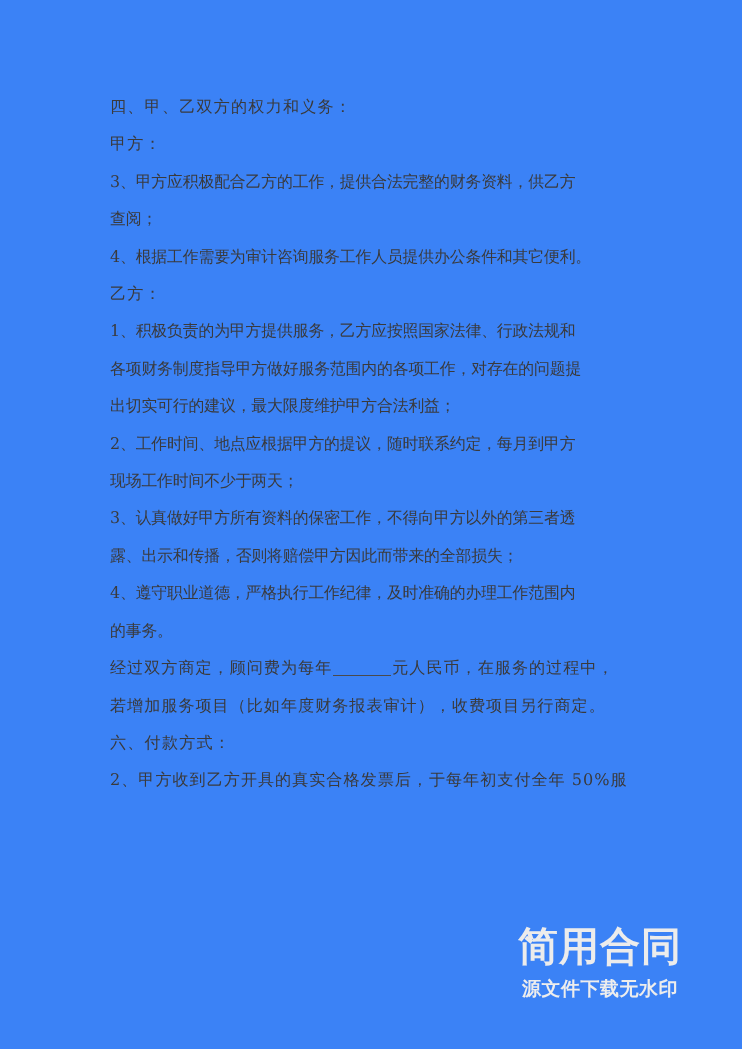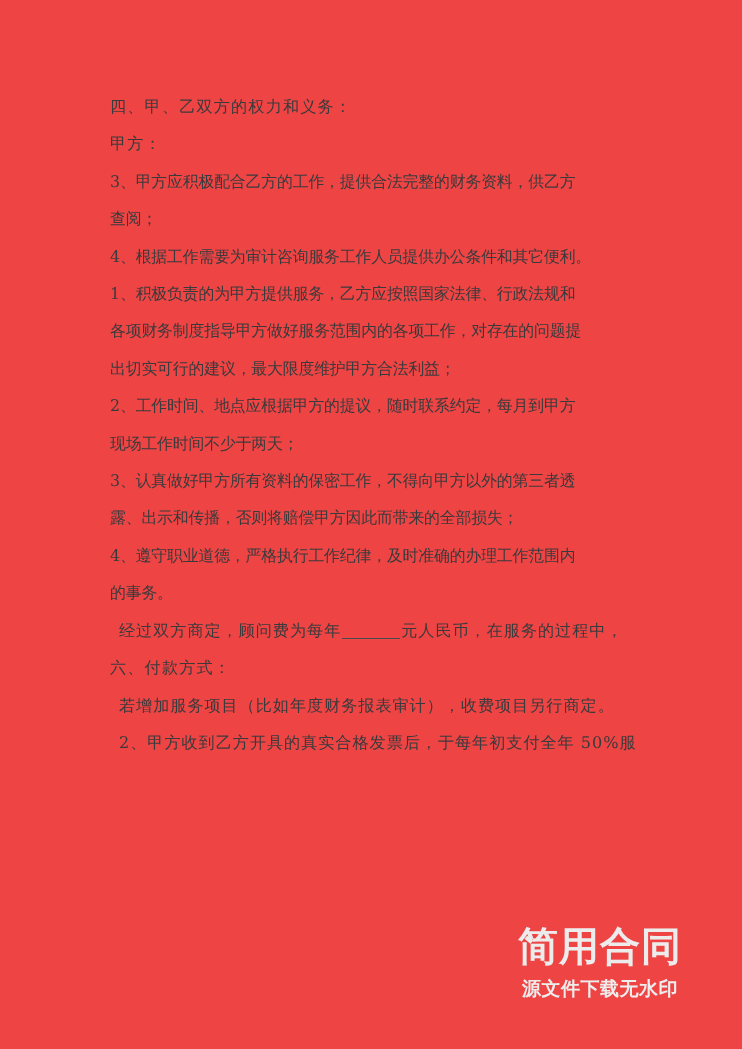--- a/index.html
+++ b/index.html
@@ -11,21 +11,21 @@
     width: 742px;
     height: 1049px;
     position: relative;
     overflow: hidden;
     font-family: "DejaVu Serif", "Liberation Serif", serif;
   }
 
   #page {
     position: absolute;
     inset: 0;
-    background: #ef4444;
+    background: #3b82f6;
   }
 
   
   #doc-body {
     position: absolute;
     left: 110px;
     top: 88px;
     width: 530px;
   }
 
@@ -48,21 +48,20 @@
 
   
   .para.tight {
     letter-spacing: -0.15px;
     transform: scaleX(0.985);
     transform-origin: left center;
   }
 
   .para.wide {
     letter-spacing: 1.0px;
-    margin-left: 9px;
   }
 
   
   .blank {
     display: inline-block;
     width: 58px;
     border-bottom: 1.4px solid #4a4a4c;
     vertical-align: -3px;
     margin: 0 1px;
   }
@@ -108,40 +107,41 @@
 
     <p class="para heading">甲方：</p>
 
 
 
     <p class="para tight">3、甲方应积极配合乙方的工作，提供合法完整的财务资料，供乙方
 查阅；</p>
 
     <p class="para tight">4、根据工作需要为审计咨询服务工作人员提供办公条件和其它便利。</p>
 
+    <p class="para heading">乙方：</p>
 
     <p class="para tight">1、积极负责的为甲方提供服务，乙方应按照国家法律、行政法规和
 各项财务制度指导甲方做好服务范围内的各项工作，对存在的问题提
 出切实可行的建议，最大限度维护甲方合法利益；</p>
 
     <p class="para tight">2、工作时间、地点应根据甲方的提议，随时联系约定，每月到甲方
 现场工作时间不少于两天；</p>
 
     <p class="para tight">3、认真做好甲方所有资料的保密工作，不得向甲方以外的第三者透
 露、出示和传播，否则将赔偿甲方因此而带来的全部损失；</p>
 
     <p class="para tight">4、遵守职业道德，严格执行工作纪律，及时准确的办理工作范围内
 的事务。</p>
 
 
     <p class="para wide"><span>经过双方商定，顾问费为每年</span><span class="blank"></span><span>元人民币，在服务的过程中，</span></p>
 
+    <p class="para wide">若增加服务项目（比如年度财务报表审计），收费项目另行商定。</p>
+
     <p class="para heading">六、付款方式：</p>
-
-    <p class="para wide">若增加服务项目（比如年度财务报表审计），收费项目另行商定。</p>
 
     <p class="para wide">2、甲方收到乙方开具的真实合格发票后，于每年初支付全年 50%服</p>
 
   </div>
 
   <div id="watermark">
     <div class="wm-main">简用合同</div>
     <div class="wm-sub">源文件下载无水印</div>
   </div>
 

